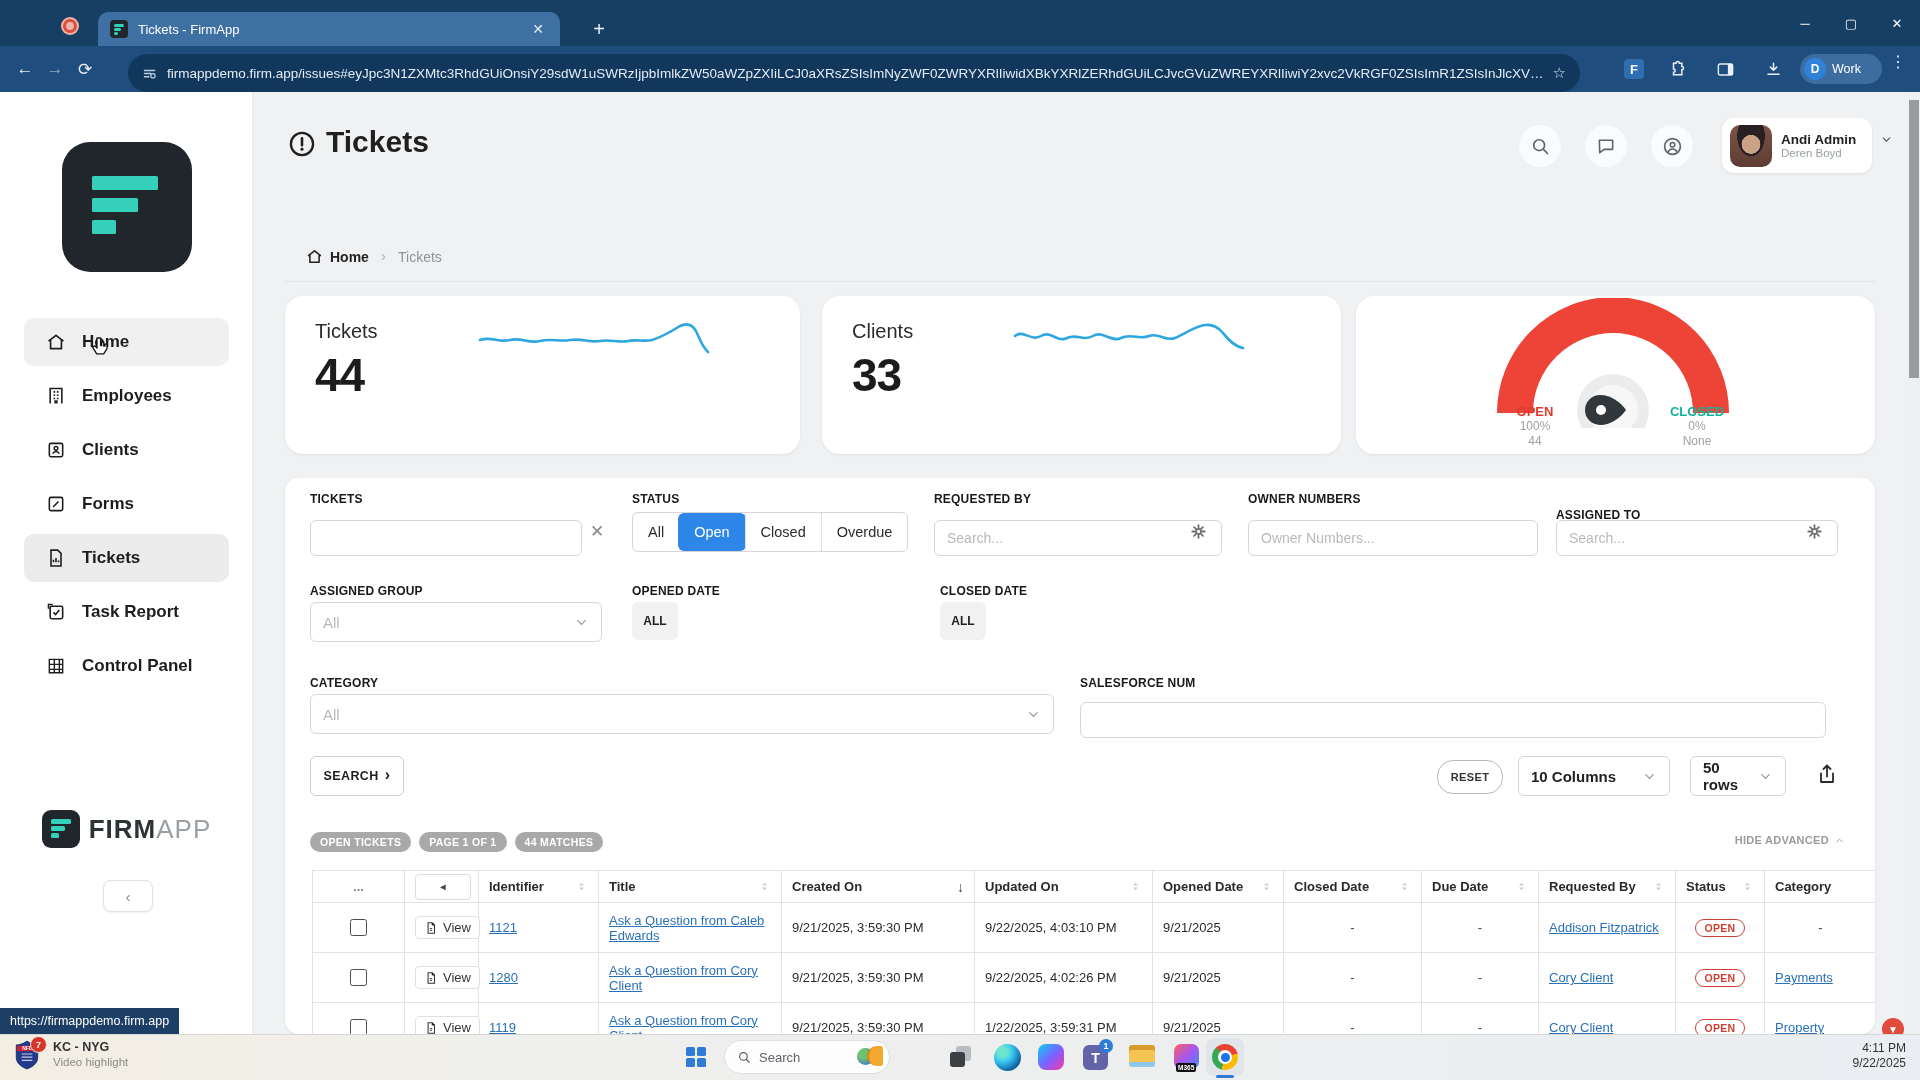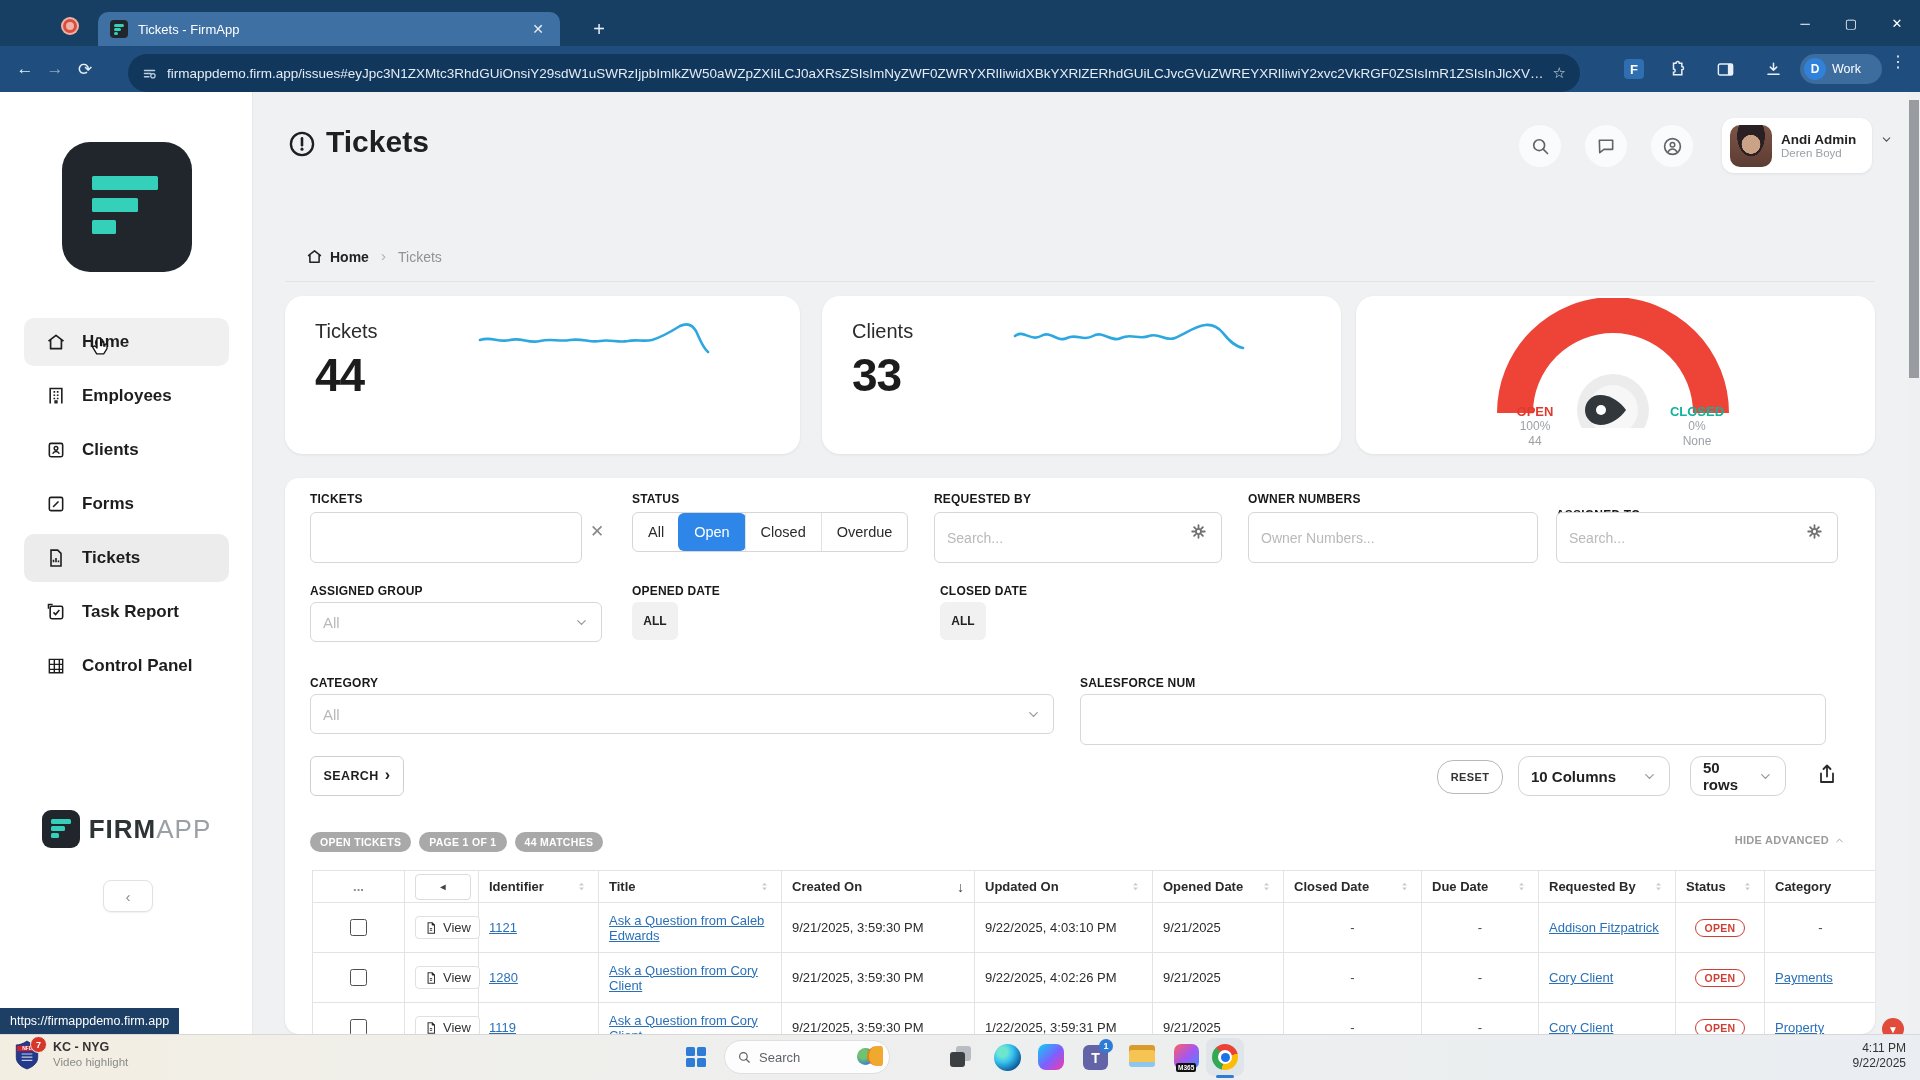--- a/index.html
+++ b/index.html
@@ -48,32 +48,32 @@
   .crumb-home{font-size:14px;font-weight:700;color:#222;}
   .crumb-cur{font-size:14px;color:#8f9397;}
   .card{background:#fff;border-radius:18px;box-shadow:0 1px 3px rgba(16,24,40,.07);}
   .stat-label{font-size:20px;color:#2b2b2b;}
   .stat-value{font-size:46px;font-weight:700;color:#1c1c1c;letter-spacing:-1px;}
   .gauge-lbl{font-size:13px;font-weight:800;text-align:center;}
   .gauge-sub{font-size:12px;color:#9ca1a6;text-align:center;line-height:15px;}
   
   .panel{left:285px;top:478px;width:1590px;height:556px;background:#fff;border-radius:14px;box-shadow:0 1px 3px rgba(16,24,40,.07);overflow:hidden;}
   .lbl{font-size:12px;font-weight:700;color:#191919;letter-spacing:.2px;}
-  .inp{height:51px;border:1px solid #d7d7d7;border-radius:6px;background:#fff;font-size:14px;color:#333;padding:0 12px;box-sizing:border-box;width:100%;outline:none;font-family:"Liberation Sans",sans-serif;}
+  .inp{height:36px;border:1px solid #d7d7d7;border-radius:6px;background:#fff;font-size:14px;color:#333;padding:0 12px;box-sizing:border-box;width:100%;outline:none;font-family:"Liberation Sans",sans-serif;margin-top:8px;}
   .inp::placeholder{color:#b9b9b9;}
   .selbox{height:40px;border:1px solid #d7d7d7;border-radius:6px;background:#fff;display:flex;align-items:center;justify-content:space-between;padding:0 12px;box-sizing:border-box;}
   .selval{font-size:15px;color:#b9b9b9;}
   .seg{display:flex;height:40px;border:1px solid #d6d6d6;border-radius:6px;background:#fff;overflow:hidden;box-sizing:border-box;}
   .seg div{padding:0 15px;display:flex;align-items:center;font-size:14.5px;color:#2b2b2b;border-left:1px solid #e2e2e2;}
   .seg div:first-child{border-left:none;}
   .seg .on{background:#2e86e9;color:#fff;border-radius:6px;border-left:none;margin:0 -1px;padding:0 16px;}
   .allbtn{width:46px;height:38px;background:#f1f1f1;border-radius:6px;display:flex;align-items:center;justify-content:center;font-size:12px;font-weight:700;color:#222;}
   .searchbtn{width:92px;height:38px;border:1px solid #cfcfcf;border-radius:6px;background:#fff;display:flex;align-items:center;justify-content:center;gap:6px;font-size:12.5px;font-weight:700;color:#1e1e1e;letter-spacing:.4px;}
   .resetbtn{width:64px;height:32px;border:1px solid #b9b9b9;border-radius:16px;background:#fff;display:flex;align-items:center;justify-content:center;font-size:11px;font-weight:700;color:#333;letter-spacing:.4px;}
-  .ddl{height:40px;border:1px solid #d4d4d4;border-radius:11px;background:#fff;display:flex;align-items:center;justify-content:space-between;padding:0 12px;box-sizing:border-box;}
+  .ddl{height:40px;border:1px solid #d4d4d4;border-radius:6px;background:#fff;display:flex;align-items:center;justify-content:space-between;padding:0 12px;box-sizing:border-box;}
   .ddl b{font-size:15px;font-weight:700;color:#222;}
   .pill{height:20px;border-radius:10px;background:#a9a9a9;color:#fff;font-size:10.5px;font-weight:700;letter-spacing:.3px;display:flex;align-items:center;padding:0 10px;}
   .hideadv{font-size:11px;font-weight:700;color:#9b9b9b;letter-spacing:.3px;display:flex;align-items:center;gap:5px;}
   
   table.grid{border-collapse:collapse;table-layout:fixed;width:1564px;font-family:"Liberation Sans",sans-serif;}
   .grid th,.grid td{border:1px solid #e3e3e3;padding:0 10px;box-sizing:border-box;}
   .grid th{height:32px;font-size:13px;font-weight:700;color:#2a2a2a;text-align:left;background:#fff;}
   .grid td{height:50px;font-size:13px;color:#2b2b2b;}
   .thflex{display:flex;align-items:center;justify-content:space-between;gap:4px;}
   .sorticn{color:#cccccc;flex:none;}

